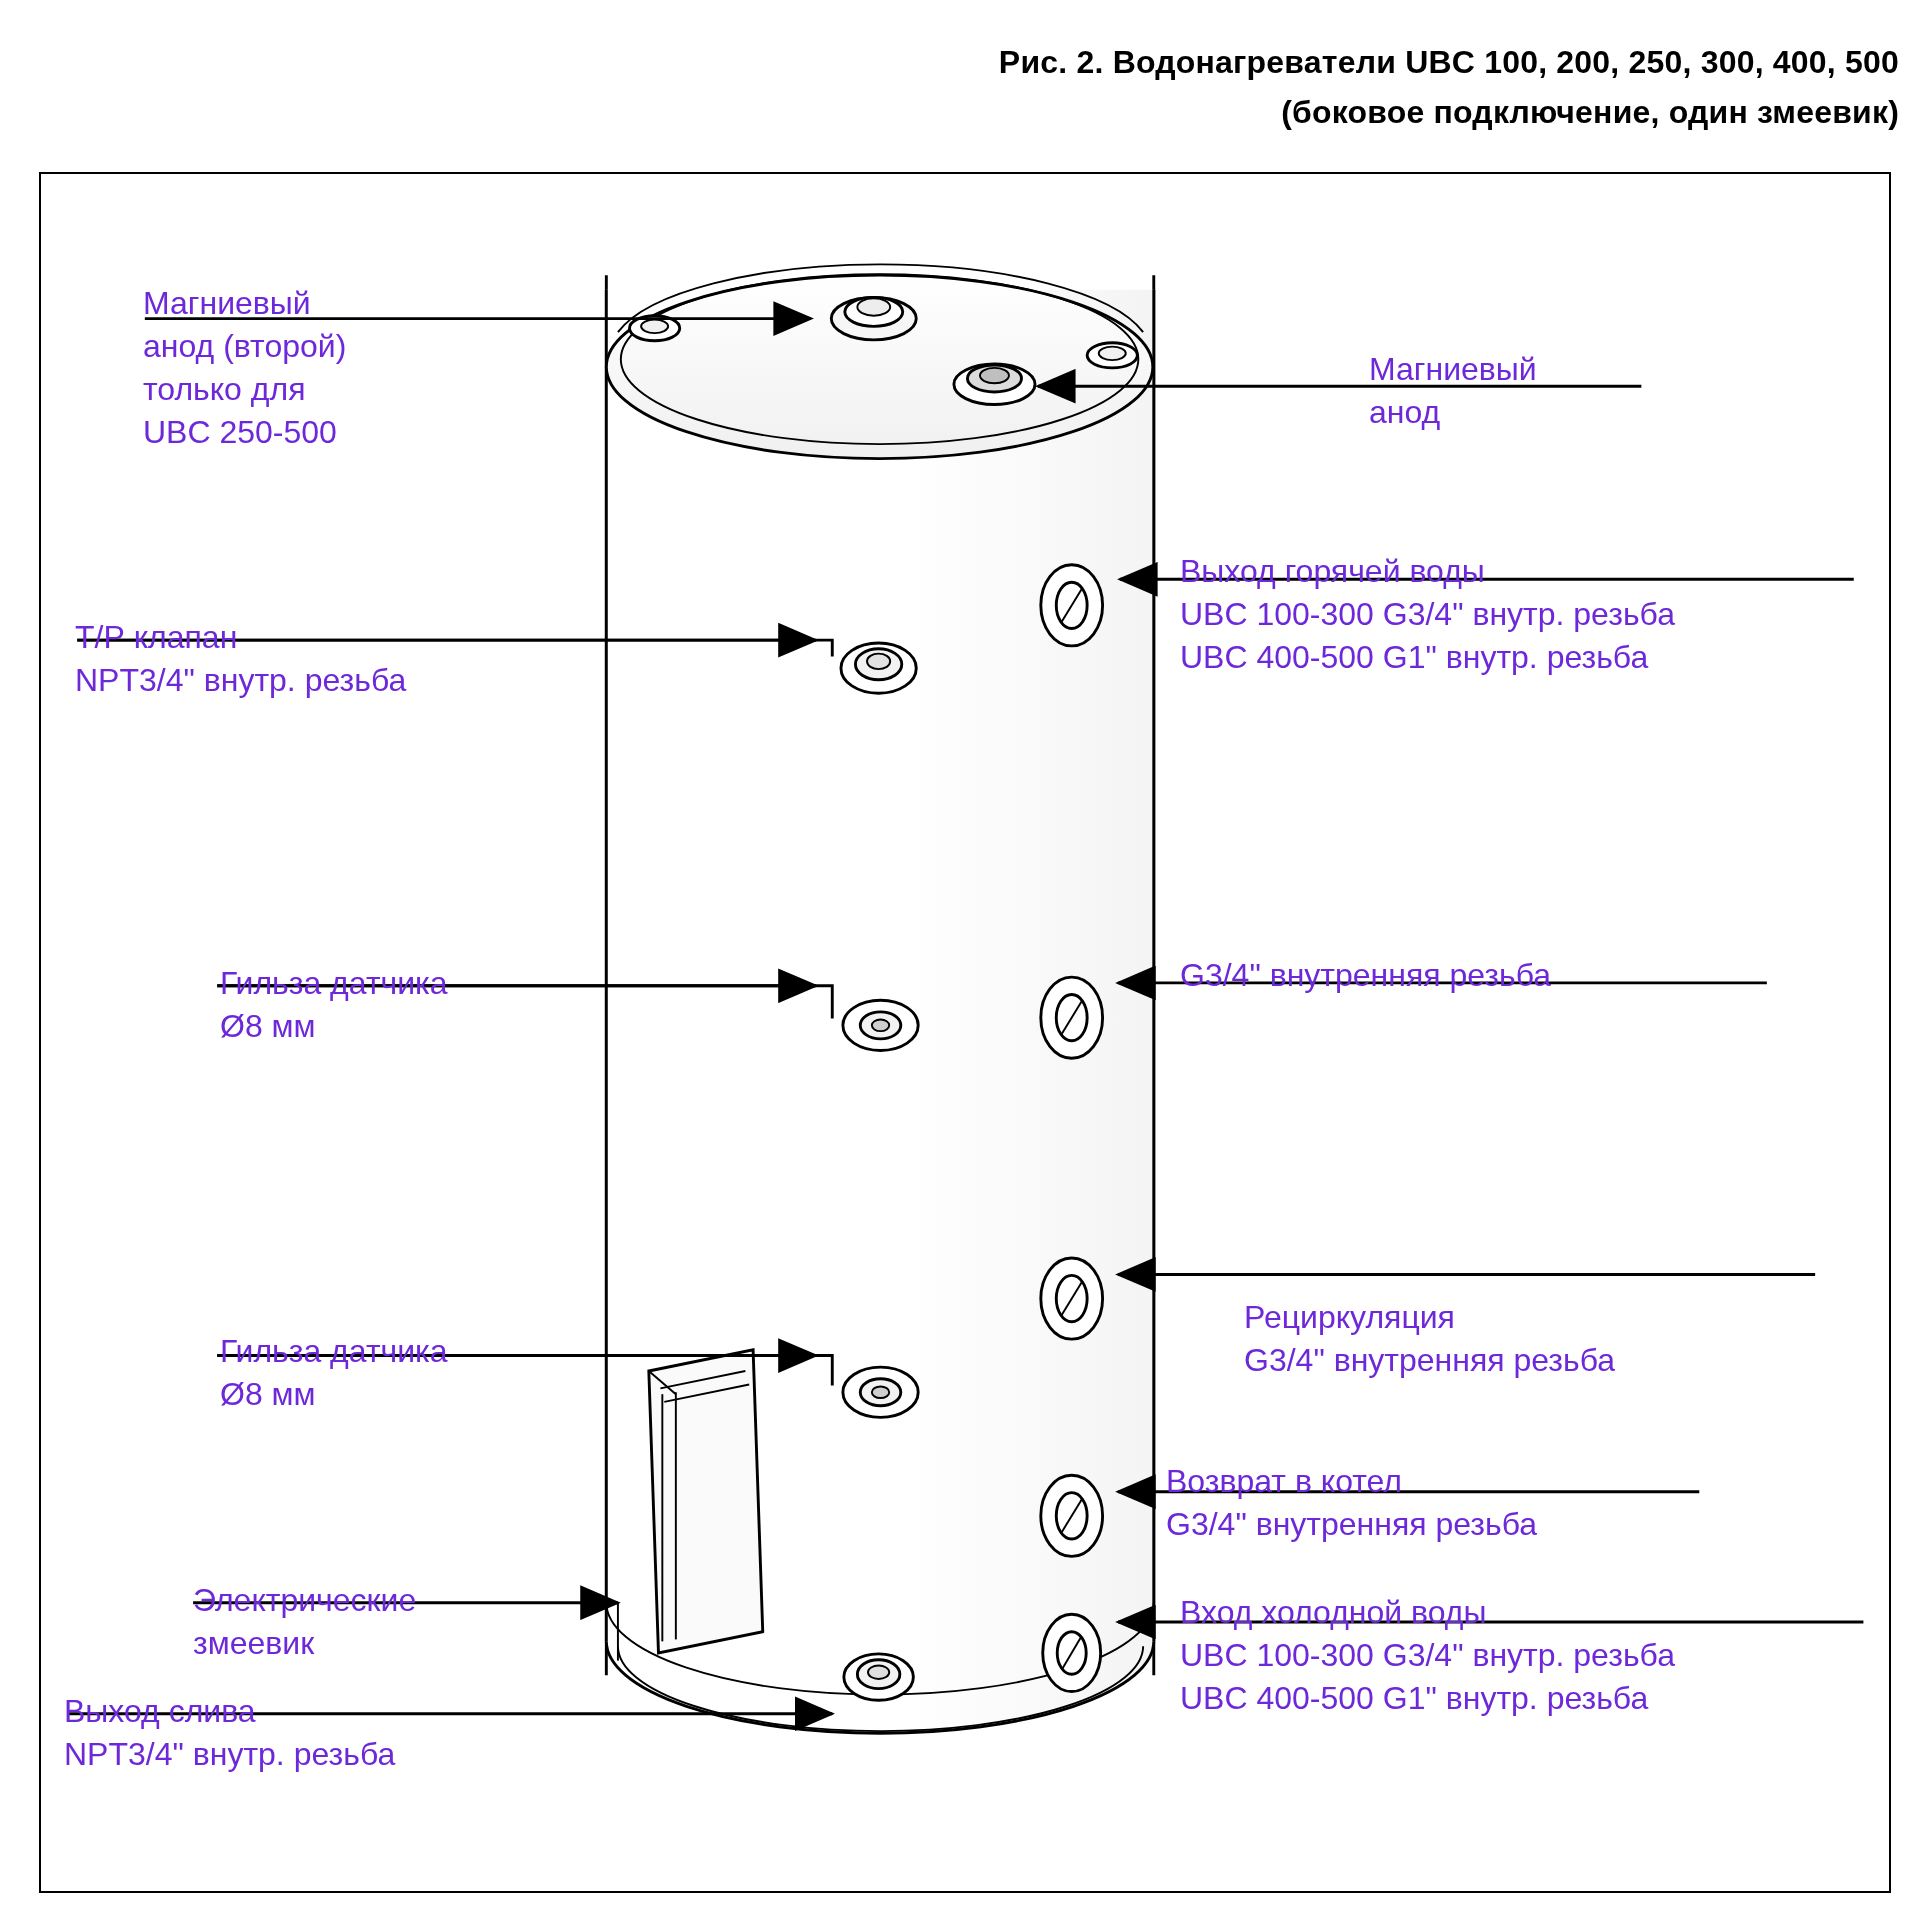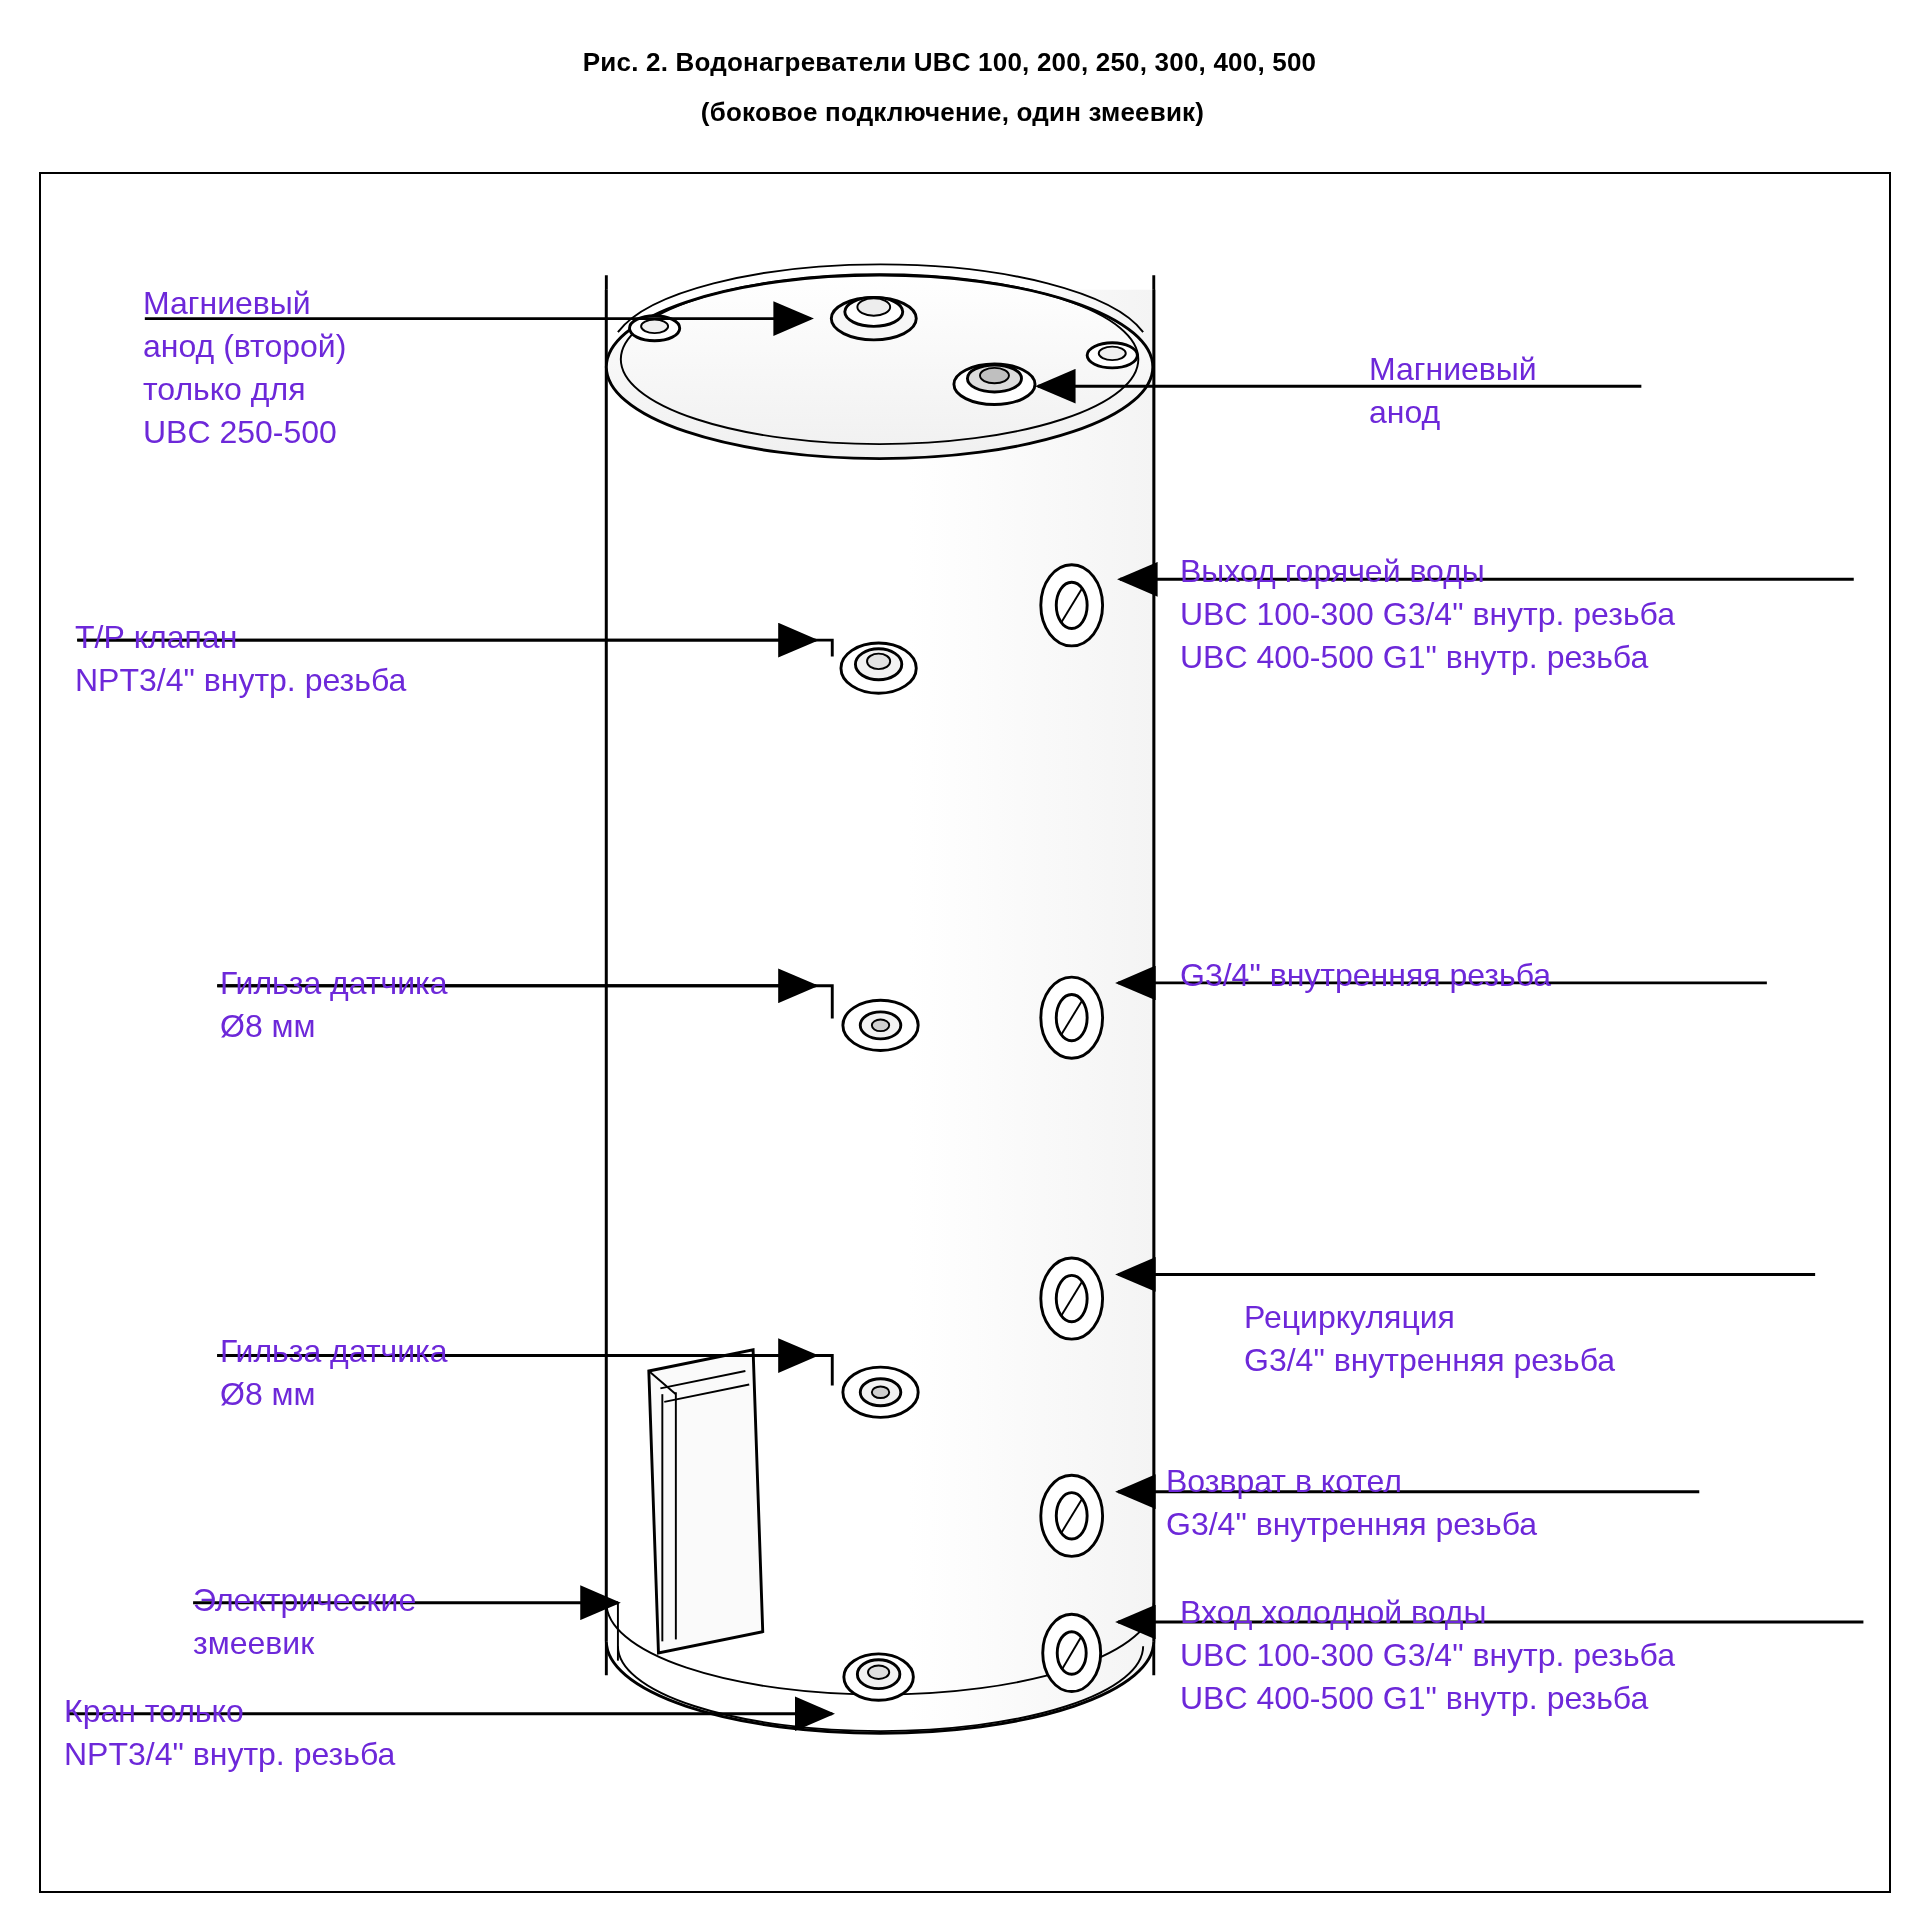--- a/index.html
+++ b/index.html
@@ -19,22 +19,22 @@
     position: absolute;
     left: 0; top: 0;
     width: 1931px;
     height: 1931px;
   }
   .title {
     position: absolute;
     left: 0;
     top: 37px;
     width: 1899px;
-    text-align: center;
-    font-size: 26px;
+    text-align: right;
+    font-size: 32px;
     font-weight: bold;
     line-height: 50px;
     letter-spacing: 0.2px;
   }
   .title .line2 { display: block; margin-left: 6px; }
 
   .frame {
     position: absolute;
     left: 39px;
     top: 172px;
@@ -283,18 +283,18 @@
     <div>змеевик</div>
   </div>
 
   <div class="label" style="left:1180px; top:1591px;">
     <div>Вход холодной воды</div>
     <div>UBC 100-300 G3/4" внутр. резьба</div>
     <div>UBC 400-500 G1" внутр. резьба</div>
   </div>
 
   <div class="label" style="left:64px; top:1690px;">
-    <div>Кран только</div>
+    <div>Выход слива</div>
     <div>NPT3/4" внутр. резьба</div>
   </div>
 
 </div>
 
 
 </body></html>

